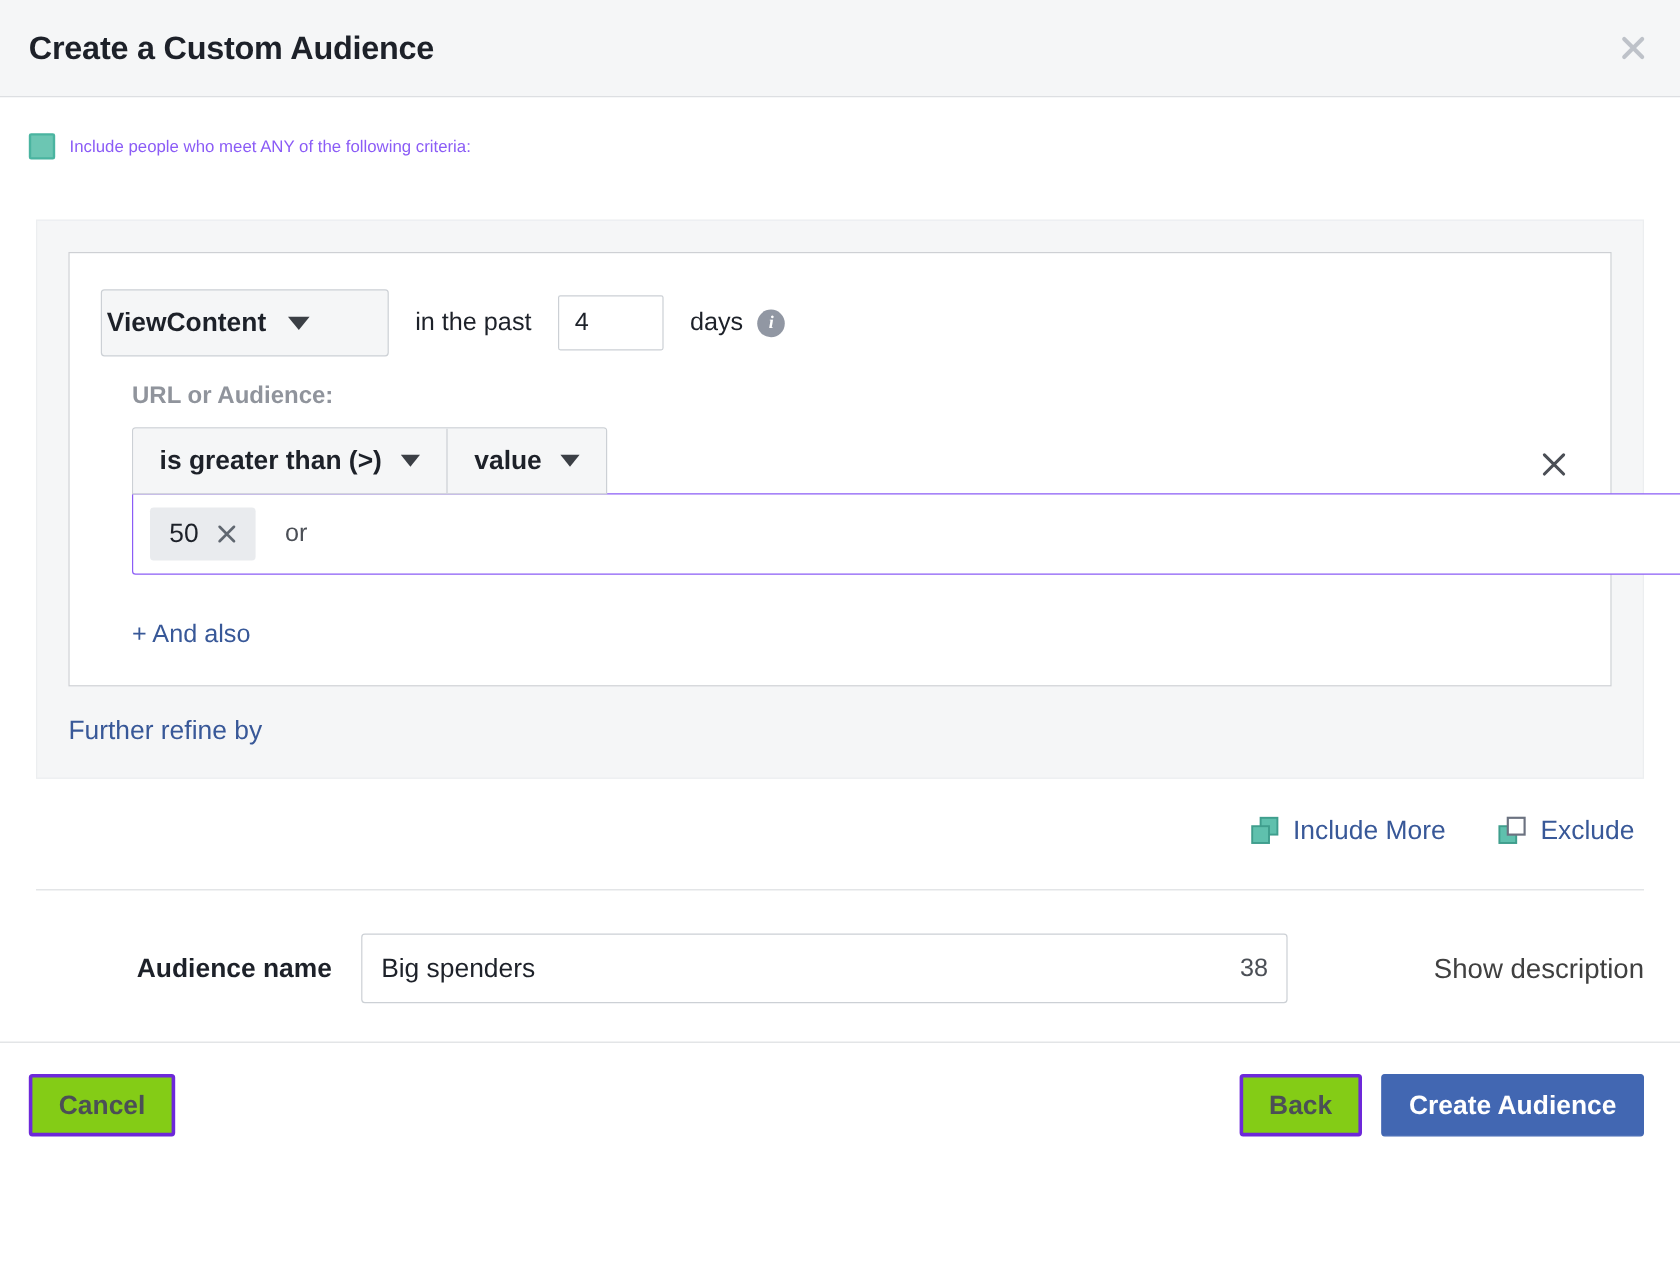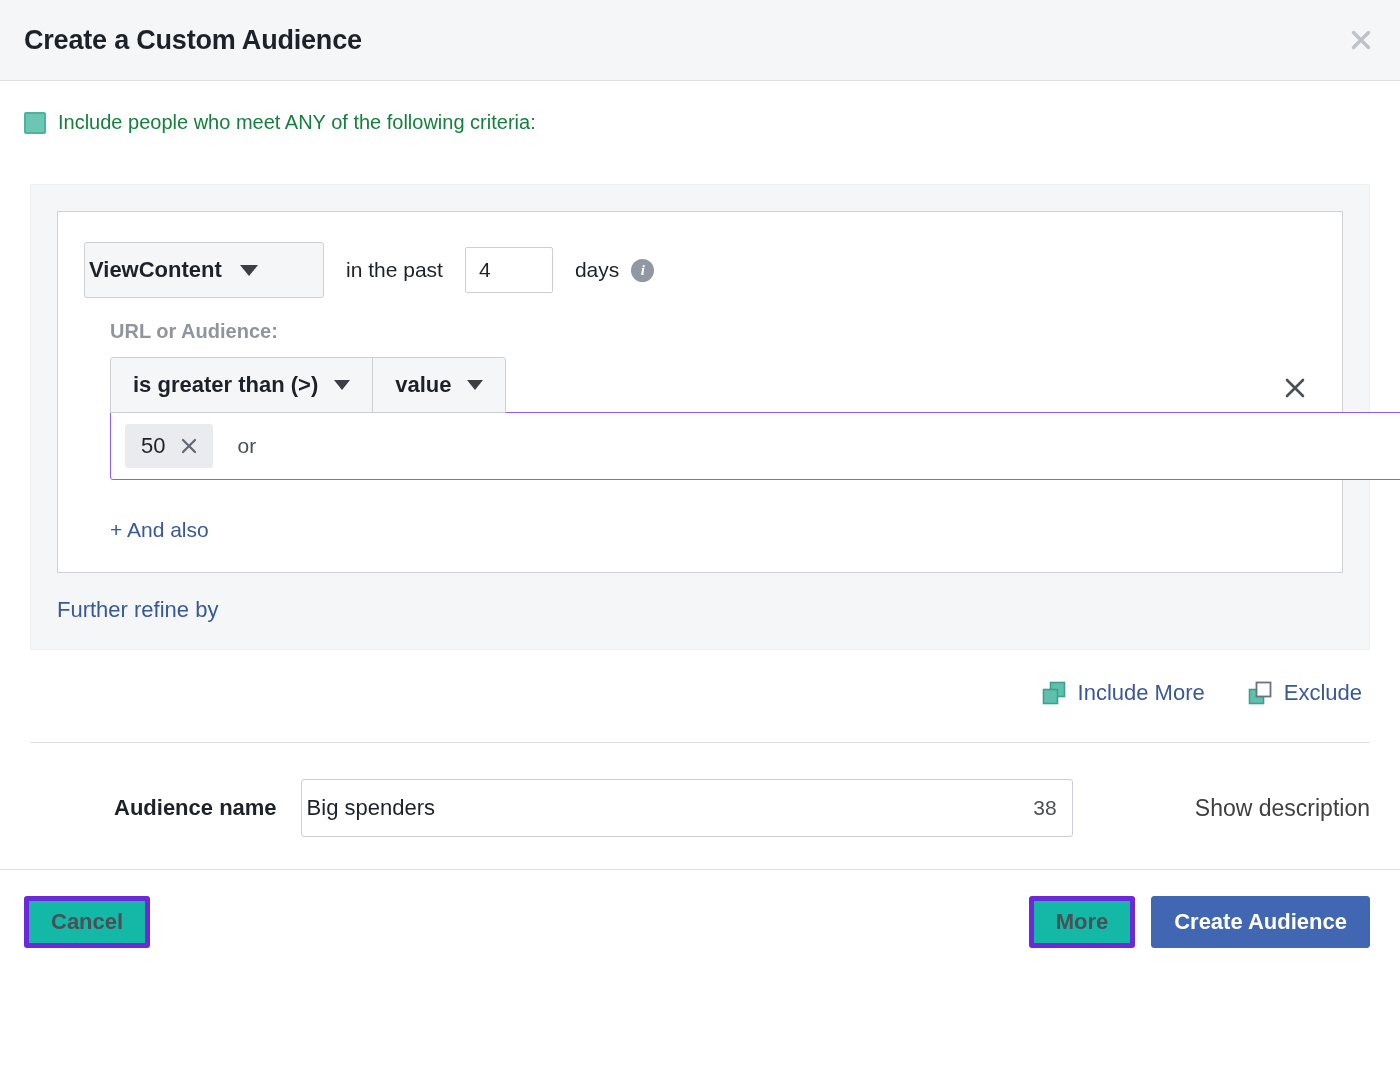--- a/index.html
+++ b/index.html
@@ -60,22 +60,22 @@
   }
   .teal-checkbox {
     width: 22px;
     height: 22px;
     background: #6cc6b3;
     border: 2px solid #4ab4a0;
     border-radius: 2px;
     flex: none;
   }
   .include-label {
-    font-size: 20px;
-    color: #15803d;
+    font-size: 14px;
+    color: #8b5cf6;
   }
 
   
   .criteria-panel {
     margin-top: 50px;
     background: #f5f6f7;
     padding: 26px;
     border: 1px solid #eceef0;
   }
 
@@ -300,21 +300,21 @@
   }
   .name-input {
     width: 100%;
     height: 58px;
     border: 1px solid #ccd0d5;
     border-radius: 3px;
     background: #ffffff;
     font-family: "Liberation Sans", sans-serif;
     font-size: 22px;
     color: #1d2129;
-    padding: 0 64px 0 5px;
+    padding: 0 64px 0 16px;
   }
   .char-count {
     position: absolute;
     right: 16px;
     top: 50%;
     transform: translateY(-50%);
     font-size: 21px;
     color: #4b4f56;
   }
   .show-description {
@@ -339,22 +339,22 @@
     font-weight: bold;
     border-radius: 3px;
     cursor: pointer;
     padding: 0 22px;
     height: 52px;
     display: inline-flex;
     align-items: center;
     justify-content: center;
   }
   .btn-secondary {
-    background: #14b8a6;
-    border: 5px solid #6d28d9;
+    background: #84cc16;
+    border: 3px solid #6d28d9;
     color: #4b4f56;
   }
   .btn-primary {
     background: #4267b2;
     border: 1px solid #4267b2;
     color: #ffffff;
   }
   .footer-right {
     margin-left: auto;
     display: flex;
@@ -463,16 +463,16 @@
   <div class="name-input-wrap">
     <input class="name-input" type="text" value="Big spenders" style="">
     <span class="char-count">38</span>
   </div>
   <div class="show-description">Show description</div>
 </div>
 
 <div class="dialog-footer">
   <button class="btn btn-secondary">Cancel</button>
   <div class="footer-right">
-    <button class="btn btn-secondary">More</button>
+    <button class="btn btn-secondary">Back</button>
     <button class="btn btn-primary">Create Audience</button>
   </div>
 </div>
 
 </body></html>

